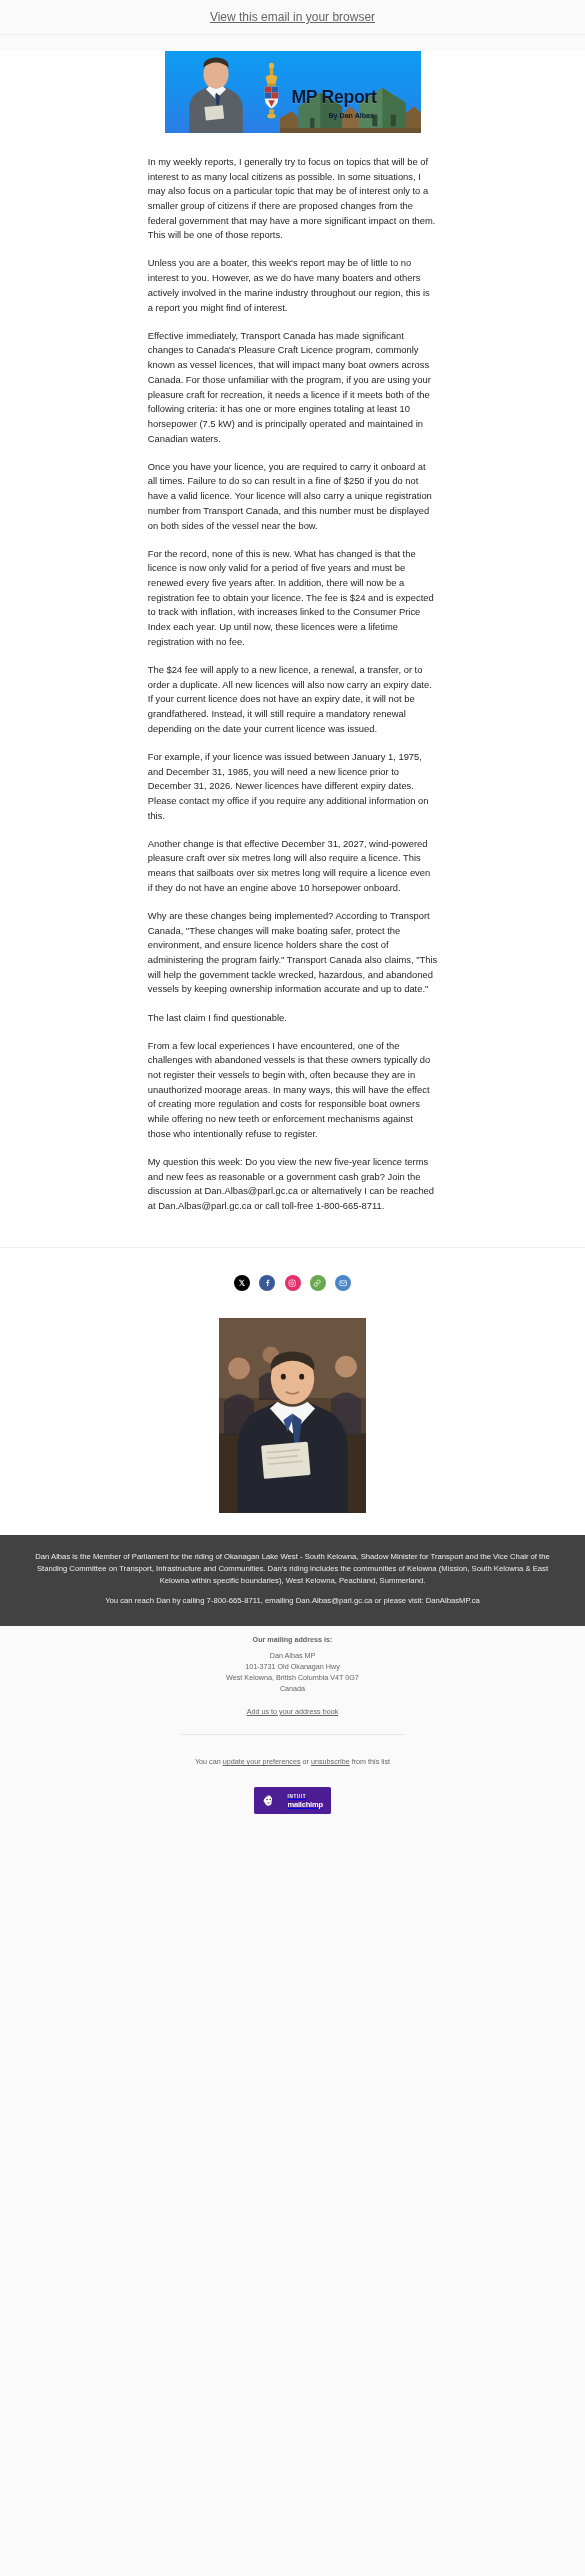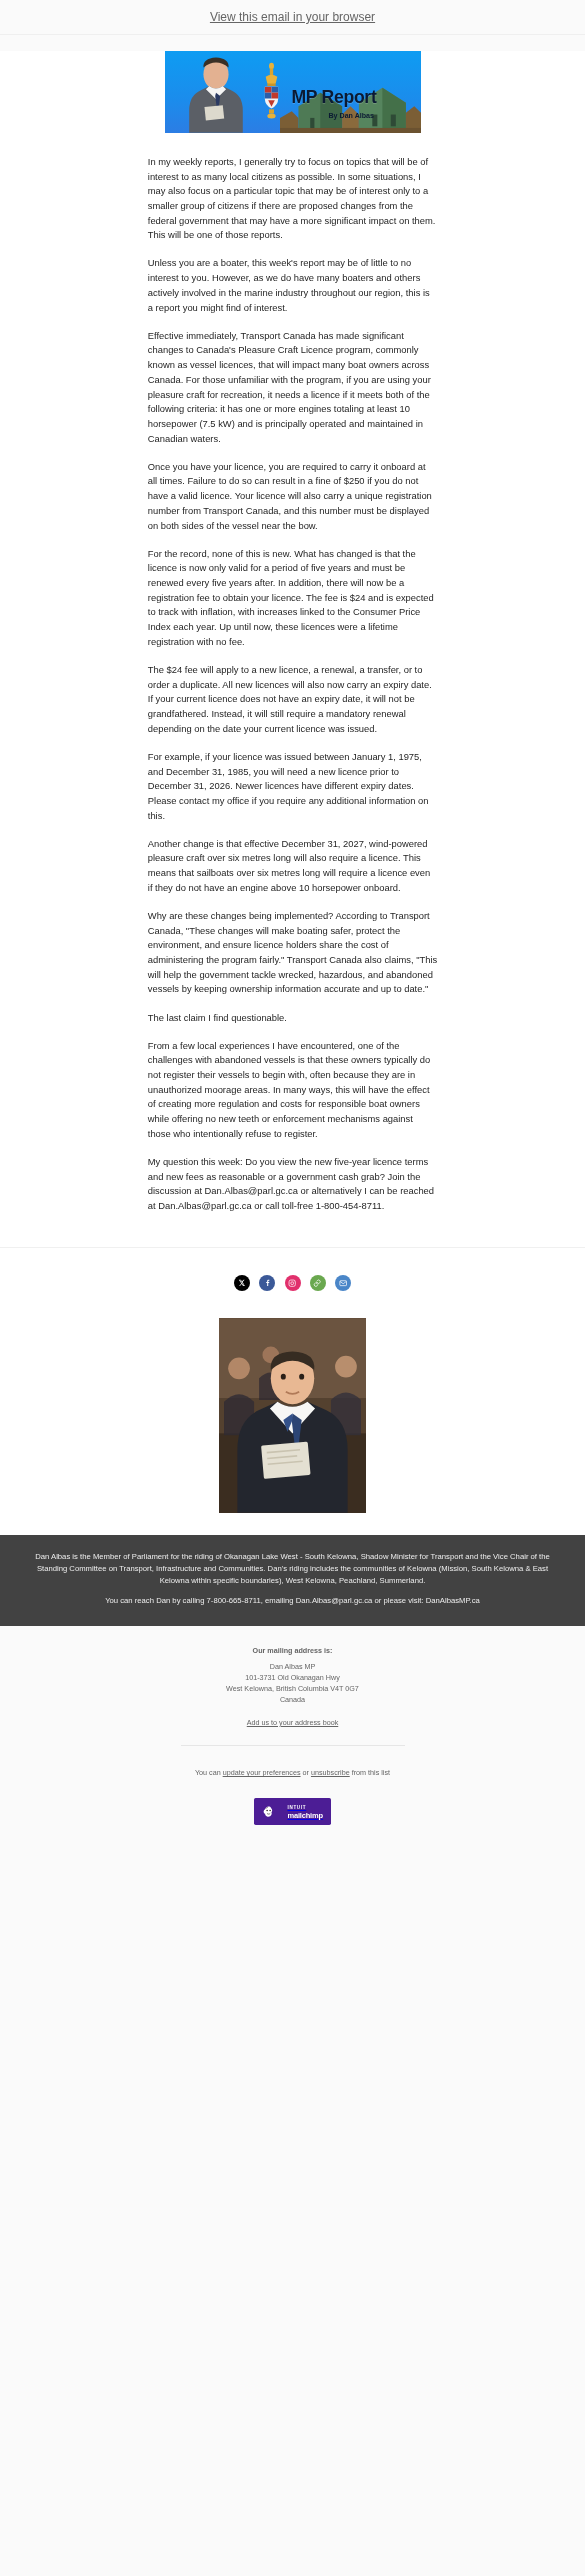--- a/index.html
+++ b/index.html
@@ -149,21 +149,21 @@
     line-height: 12.2px;
     color: #EDEDED;
     text-align: center;
     font-family: "Liberation Sans", sans-serif;
   }
   .bio-band p + p { margin-top: 7.5px; }
 
   
   .addr-band {
     background: #FAFAFA;
-    padding: 20px 0 5px 0;
+    padding: 9px 0 5px 0;
     text-align: center;
   }
   .addr-band .addr-title {
     font-size: 7.2px;
     font-weight: 700;
     color: #656565;
     margin: 0 0 6.7px 0;
     font-family: "Liberation Sans", sans-serif;
   }
   .addr-band .addr-line {
@@ -308,21 +308,21 @@
       <p>Unless you are a boater, this week's report may be of little to no interest to you. However, as we do have many boaters and others actively involved in the marine industry throughout our region, this is a report you might find of interest.</p>
       <p>Effective immediately, Transport Canada has made significant changes to Canada's Pleasure Craft Licence program, commonly known as vessel licences, that will impact many boat owners across Canada. For those unfamiliar with the program, if you are using your pleasure craft for recreation, it needs a licence if it meets both of the following criteria: it has one or more engines totaling at least 10 horsepower (7.5 kW) and is principally operated and maintained in Canadian waters.</p>
       <p>Once you have your licence, you are required to carry it onboard at all times. Failure to do so can result in a fine of $250 if you do not have a valid licence. Your licence will also carry a unique registration number from Transport Canada, and this number must be displayed on both sides of the vessel near the bow.</p>
       <p>For the record, none of this is new. What has changed is that the licence is now only valid for a period of five years and must be renewed every five years after. In addition, there will now be a registration fee to obtain your licence. The fee is $24 and is expected to track with inflation, with increases linked to the Consumer Price Index each year. Up until now, these licences were a lifetime registration with no fee.</p>
       <p>The $24 fee will apply to a new licence, a renewal, a transfer, or to order a duplicate. All new licences will also now carry an expiry date. If your current licence does not have an expiry date, it will not be grandfathered. Instead, it will still require a mandatory renewal depending on the date your current licence was issued.</p>
       <p>For example, if your licence was issued between January 1, 1975, and December 31, 1985, you will need a new licence prior to December 31, 2026. Newer licences have different expiry dates. Please contact my office if you require any additional information on this.</p>
       <p>Another change is that effective December 31, 2027, wind-powered pleasure craft over six metres long will also require a licence. This means that sailboats over six metres long will require a licence even if they do not have an engine above 10 horsepower onboard.</p>
       <p>Why are these changes being implemented? According to Transport Canada, "These changes will make boating safer, protect the environment, and ensure licence holders share the cost of administering the program fairly." Transport Canada also claims, "This will help the government tackle wrecked, hazardous, and abandoned vessels by keeping ownership information accurate and up to date."</p>
       <p>The last claim I find questionable.</p>
       <p>From a few local experiences I have encountered, one of the challenges with abandoned vessels is that these owners typically do not register their vessels to begin with, often because they are in unauthorized moorage areas. In many ways, this will have the effect of creating more regulation and costs for responsible boat owners while offering no new teeth or enforcement mechanisms against those who intentionally refuse to register.</p>
-      <p>My question this week: Do you view the new five-year licence terms and new fees as reasonable or a government cash grab? Join the discussion at Dan.Albas@parl.gc.ca or alternatively I can be reached at Dan.Albas@parl.gc.ca or call toll-free 1-800-454-8711.</p>
+      <p>My question this week: Do you view the new five-year licence terms and new fees as reasonable or a government cash grab? Join the discussion at Dan.Albas@parl.gc.ca or alternatively I can be reached at Dan.Albas@parl.gc.ca or call toll-free 1-800-665-8711.</p>
     </div>
   </div>
 
   <div class="social-band">
     <div class="social-row">
 
       <div class="social-ico ico-x">
         <svg width="7.5" height="7.5" viewBox="0 0 24 24" fill="#FFFFFF">
           <path d="M18.2 2H21l-6.4 7.3L22 22h-5.8l-4.6-6-5.2 6H3.6l6.9-7.9L2.6 2h6l4.1 5.5L18.2 2Zm-1 18h1.6L7.9 3.7H6.2L17.2 20Z"></path>
         </svg>

